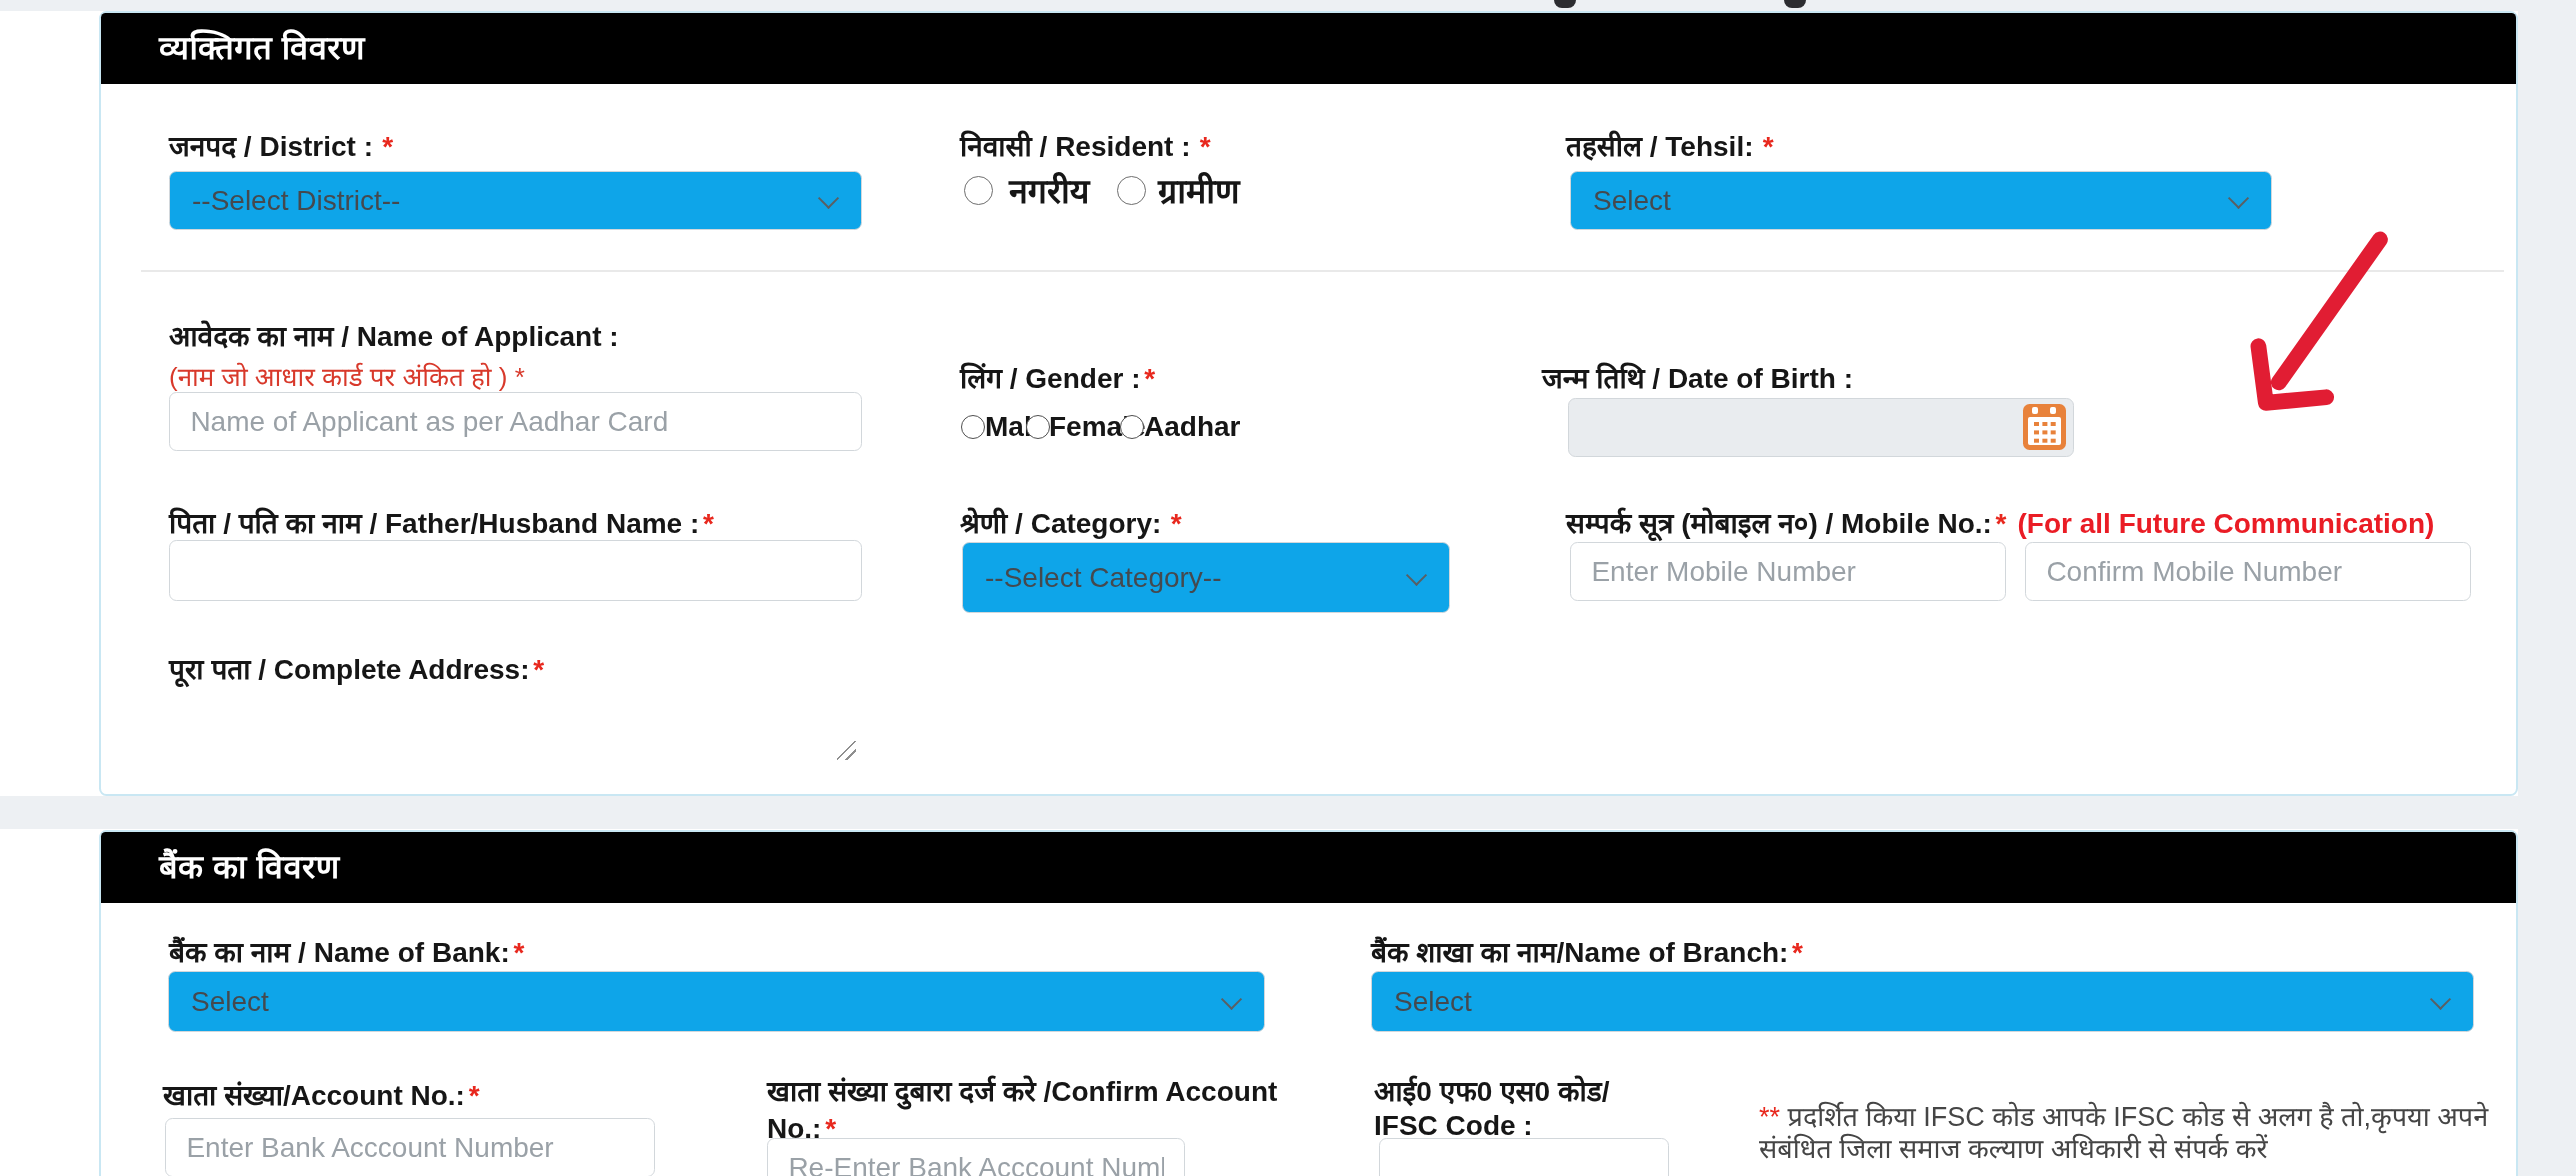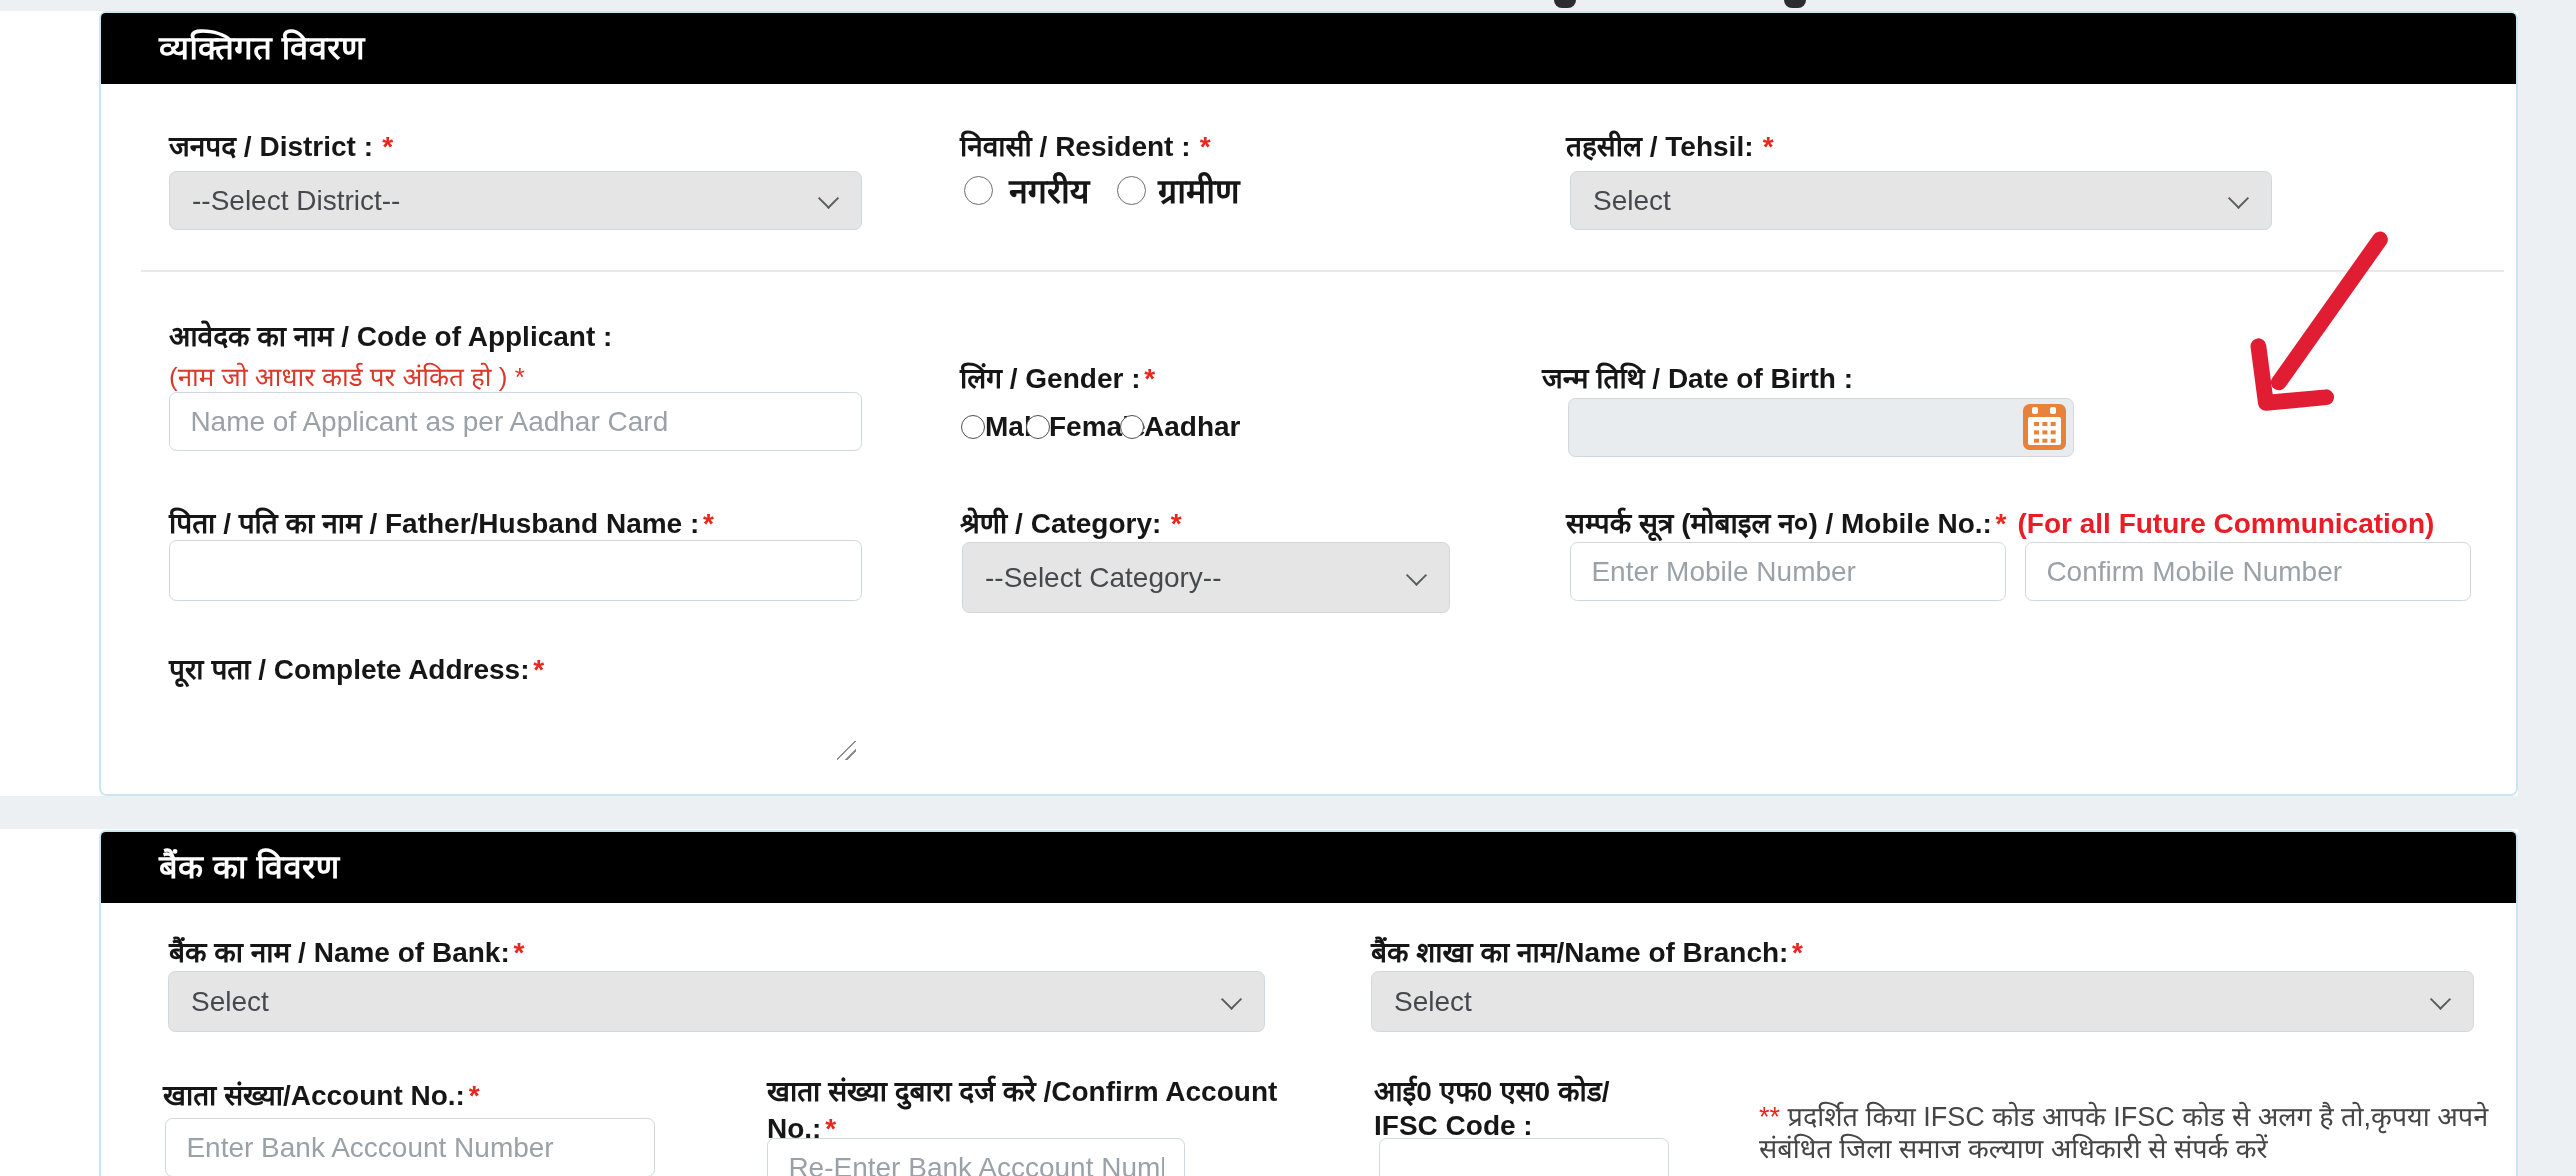--- a/index.html
+++ b/index.html
@@ -20,21 +20,21 @@
                  color:#fff; font-size:32.5px; font-weight:700; line-height:71px;
                  padding-left:58px; letter-spacing:0.5px; }
 
   .lbl { position:absolute; font-size:28px; font-weight:700; color:#161616; white-space:nowrap; }
   .lbl.wrap { white-space:normal; }
   .req { color:#e8281e; margin-left:3.7px; font-weight:700; }
   .req.sp { margin-left:9.3px; }
 
   .selwrap { position:absolute; }
   .selwrap select { width:100%; height:100%; appearance:none; -webkit-appearance:none; -moz-appearance:none;
-                    border:1.9px solid #d2d7db; border-radius:7.4px; background:#e5e5e5;
+                    border:1.9px solid #d2d7db; border-radius:7.4px; background:#0ea5e9;
                     font-size:28px; color:#45494e; padding:0 65px 0 22px; font-family:inherit; }
   .chev { position:absolute; right:26px; top:50%; width:15px; height:15px;
           border-right:2.8px solid #5a5f63; border-bottom:2.8px solid #5a5f63;
           transform:translateY(-68%) rotate(45deg); pointer-events:none; }
 
   .inp { position:absolute; border:1.9px solid #d2d7db; border-radius:7.4px;
          font-size:28px; color:#333; padding:0 20.4px; font-family:inherit; background:#fff; }
   .inp::placeholder { color:#9aa1a7; opacity:1; }
   .inp:disabled { background:#e9ecef; }
   textarea.inp { padding:15px 20.4px; resize:none; }
@@ -101,21 +101,21 @@
     <div class="lbl" style="left:1465px;top:113px;">
       <span>तहसील / Tehsil:</span><span class="req sp">*</span>
     </div>
     <div class="selwrap" style="left:1469px;top:158px;width:702px;height:59px;">
       <select><option>Select</option></select>
       <span class="chev"></span>
     </div>
 
     <div class="divider" style="left:40px;top:257px;width:2363px;"></div>
 
-    <div class="lbl" style="left:68px;top:303px;">आवेदक का नाम / Code of Applicant :</div>
+    <div class="lbl" style="left:68px;top:303px;">आवेदक का नाम / Name of Applicant :</div>
     <div class="note-red" style="left:68px;top:345px;">(नाम जो आधार कार्ड पर अंकित हो ) *</div>
     <input class="inp" style="left: 68px; top: 379px; width: 693px; height: 59px;" placeholder="Name of Applicant as per Aadhar Card">
 
     <div class="lbl" style="left:859px;top:345px;">
       <span>लिंग / Gender :</span><span class="req">*</span>
     </div>
     <span class="rad small" style="left:860px;top:402px;"></span>
     <div class="radlbl" style="left:884px;top:398px;font-size:28px;">Male</div>
     <span class="rad small" style="left:925px;top:402px;"></span>
     <div class="radlbl" style="left:948px;top:398px;font-size:28px;">Female</div>

